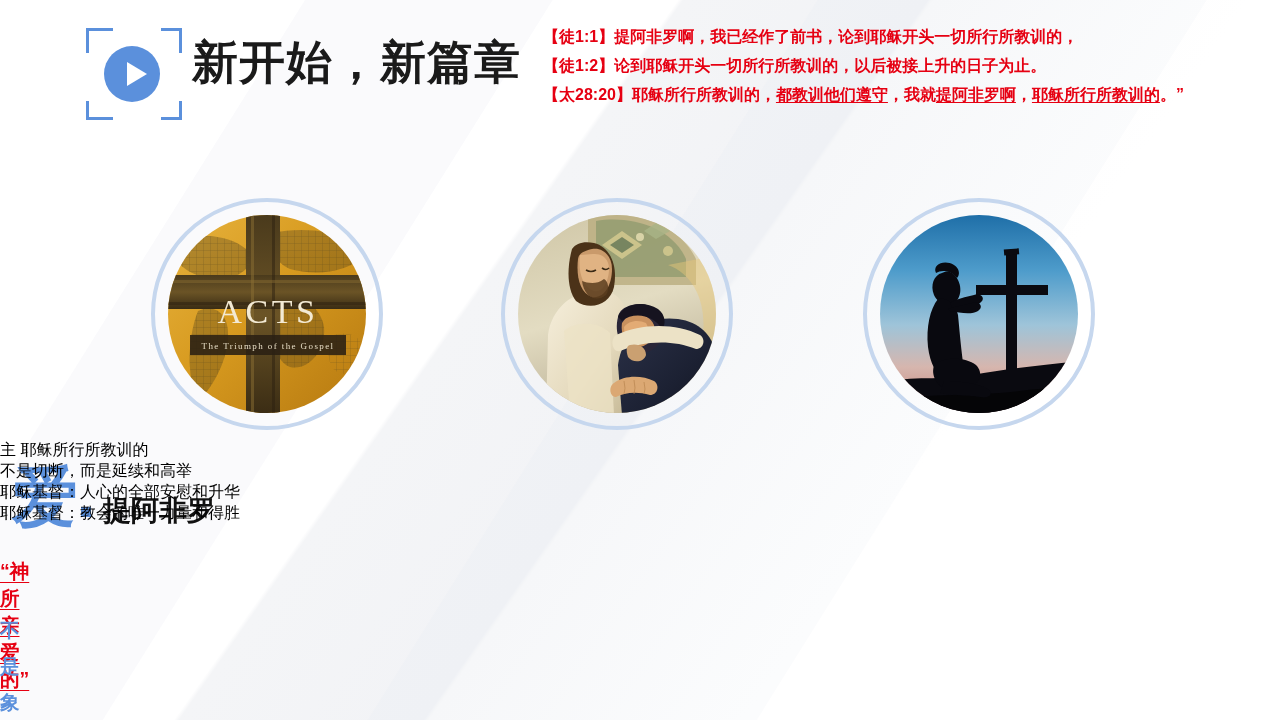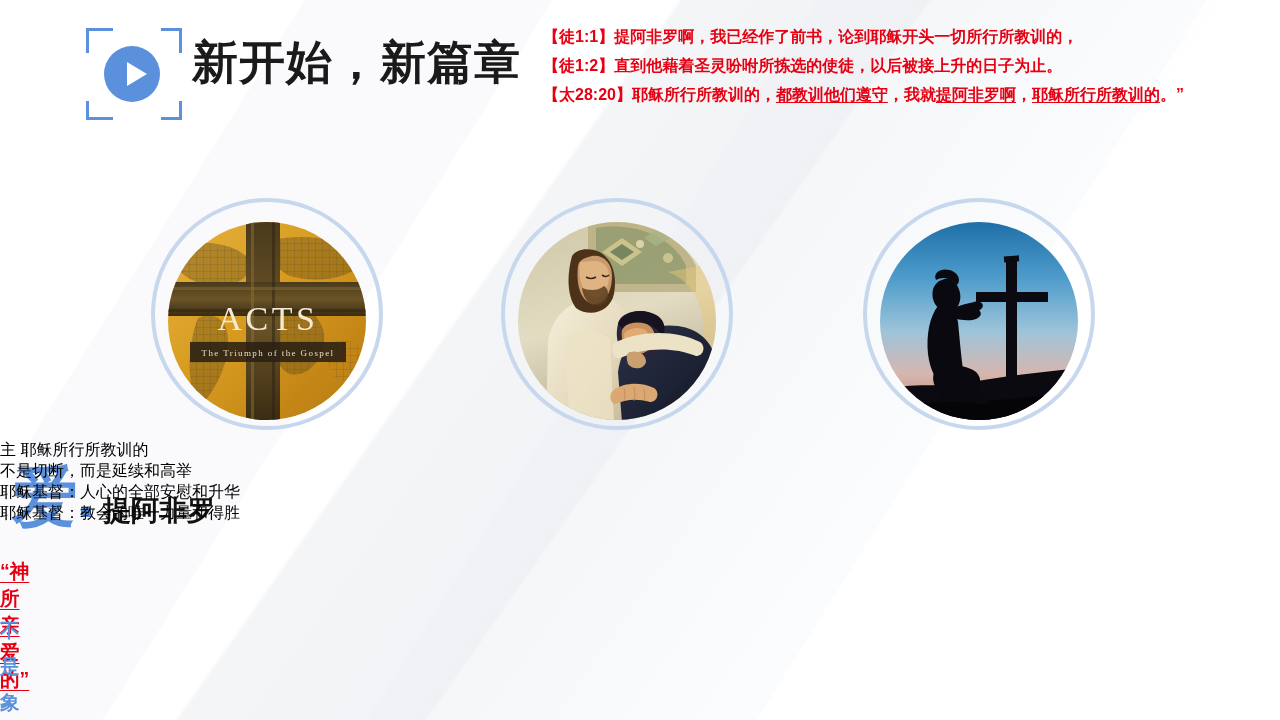--- a/index.html
+++ b/index.html
@@ -103,21 +103,21 @@
   #circle-wrap-3 { left: 863px; }
 
   .ring {
     position: absolute; inset: 0;
     border-radius: 50%;
     border: 4px solid #c6d7ee;
     box-sizing: border-box;
   }
   .photo {
     position: absolute;
-    left: 17px; top: 24px;
+    left: 17px; top: 17px;
     width: 198px; height: 198px;
     border-radius: 50%;
     overflow: hidden;
   }
   .circ-shadow {
     position: absolute;
     left: 150px; top: 150px;
     width: 420px; height: 92px;
     background: linear-gradient(104deg, rgba(216,220,229,.55), rgba(240,242,246,0) 82%);
     transform: skewY(20deg);
@@ -209,21 +209,21 @@
     </div>
     <div class="logo-circle">
       <span class="logo-play"></span>
     </div>
   </div>
 
   <div id="header-title">新开始，新篇章</div>
 
   <div id="scripture">
     <p class="verse" id="verse-0"><span>【徒1:1】提阿非罗啊，我已经作了前书，论到耶稣开头一切所行所教训的，</span></p>
-    <p class="verse" id="verse-1"><span>【徒1:2】直到他藉着圣灵吩咐所拣选的使徒，以后被接上升的日子为止。</span></p>
+    <p class="verse" id="verse-1"><span>【徒1:2】论到耶稣开头一切所行所教训的，以后被接上升的日子为止。</span></p>
     <p class="verse" id="verse-2"><span>【太28:20】耶稣所行所教训的，</span><span class="u">都教训他们遵守</span><span>，我就</span><span class="u">提阿非罗啊</span><span>，</span><span class="u">耶稣所行所教训的</span><span>。”</span></p>
   </div>
 
   <div class="circle-wrap" id="circle-wrap-1">
     <div class="circ-shadow"></div>
     <div class="ring"></div>
     <div class="photo">
       <svg viewBox="0 0 200 200" width="200" height="200">
         <defs>
           <linearGradient id="goldbg" x1="0" y1="0" x2="1" y2="1">

